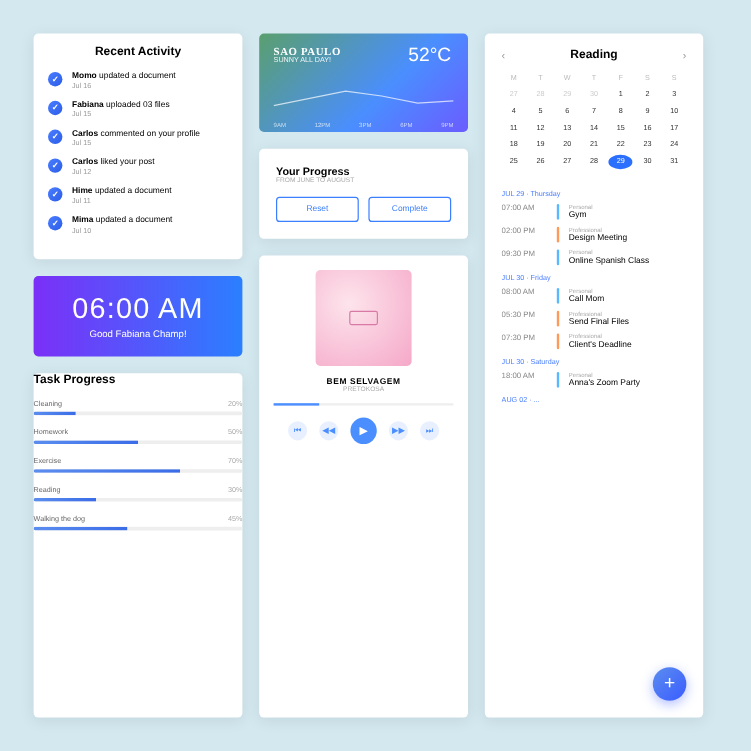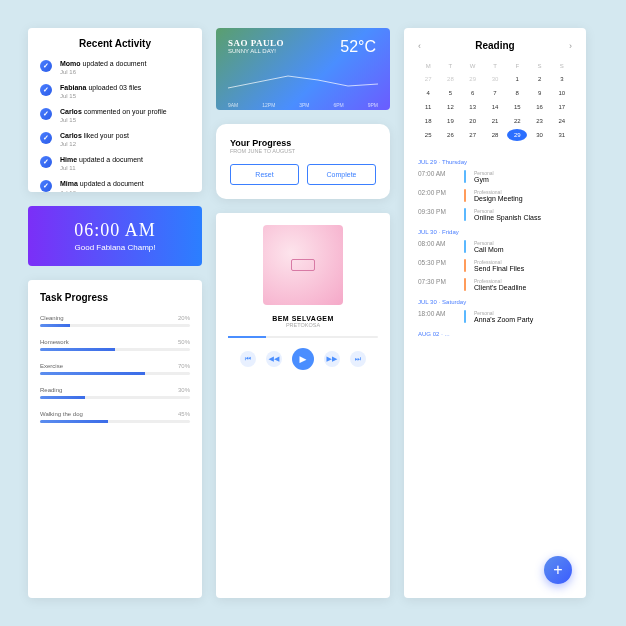--- a/index.html
+++ b/index.html
@@ -4,55 +4,55 @@
 <style>
 * { margin: 0; padding: 0; box-sizing: border-box; font-family: -apple-system, BlinkMacSystemFont, 'Segoe UI', sans-serif; }
 body { background: #d4e8f0; width: 626px; height: 626px; padding: 28px; display: flex; gap: 14px; }
 .col { display: flex; flex-direction: column; gap: 14px; }
 .col1 { width: 174px; }
 .col2 { width: 174px; }
 .col3 { width: 182px; }
 .card { background: #fff; border-radius: 4px; box-shadow: 0 2px 12px rgba(0,0,0,0.08); }
 
 
-.activity { padding: 10px 12px; height: 164px; overflow: hidden; }
+.activity { padding: 10px 12px; height: 188px; overflow: hidden; }
 .activity h3 { font-size: 10px; font-weight: 600; text-align: center; margin-bottom: 10px; }
 .act-item { display: flex; align-items: flex-start; gap: 8px; margin-bottom: 8px; }
 .check { width: 12px; height: 12px; border-radius: 50%; background: linear-gradient(135deg,#4a7eff,#2b5ce8); display: flex; align-items: center; justify-content: center; flex-shrink: 0; margin-top: 1px; }
 .check::after { content: '✓'; color: #fff; font-size: 7px; font-weight: bold; }
 .act-text { font-size: 7px; line-height: 1.3; }
 .act-text strong { font-weight: 600; }
 .act-date { font-size: 6px; color: #999; margin-top: 1px; }
 
 
 .greeting { background: linear-gradient(90deg,#7b2ff7,#2b7fff); color: #fff; padding: 14px; text-align: center; border-radius: 4px; }
-.greet-time { font-size: 18px; font-weight: 300; letter-spacing: 1px; font-family: Liberation Serif, serif; }
+.greet-time { font-size: 24px; font-weight: 300; letter-spacing: 1px; }
 .greet-msg { font-size: 8px; margin-top: 2px; }
 
 
-.tasks { padding: 12px; flex: 1; }
+.tasks { padding: 0; flex: 1; }
 .tasks h3 { font-size: 10px; font-weight: 600; margin-bottom: 12px; }
 .task { margin-bottom: 12px; }
 .task-head { display: flex; justify-content: space-between; font-size: 6px; margin-bottom: 3px; }
 .task-name { color: #666; }
 .task-pct { color: #aaa; }
 .bar { height: 3px; background: #eee; border-radius: 2px; overflow: hidden; }
 .bar-fill { height: 100%; background: linear-gradient(90deg,#5b8def,#3b6ce8); }
 
 
 .weather { background: linear-gradient(135deg,#5a9f6e 0%,#4a8eff 60%,#6b5cff 100%); color: #fff; padding: 10px 12px; height: 82px; position: relative; border-radius: 4px; overflow: hidden; }
 .w-city { font-size: 9px; font-weight: 600; letter-spacing: 0.5px; font-family: Liberation Serif, serif; }
 .w-desc { font-size: 6px; opacity: 0.9; }
 .w-temp { position: absolute; top: 10px; right: 14px; font-size: 16px; font-weight: 400; }
 .w-chart { position: absolute; bottom: 12px; left: 12px; right: 12px; height: 28px; }
 .w-line { stroke: rgba(255,255,255,0.7); stroke-width: 1; fill: none; }
 .w-ticks { position: absolute; bottom: 2px; left: 12px; right: 12px; display: flex; justify-content: space-between; font-size: 5px; opacity: 0.7; }
 
 
-.progress { padding: 14px; text-align: center; border-radius: 10px; }
+.progress { padding: 14px; text-align: center; }
 .progress h3 { font-size: 9px; font-weight: 600; text-align: left; }
 .progress-sub { font-size: 5.5px; color: #aaa; text-align: left; text-transform: uppercase; margin-bottom: 10px; }
 .ring-wrap { position: relative; width: 80px; height: 80px; margin: 0 auto 10px; }
 .ring-pct { position: absolute; top: 50%; left: 50%; transform: translate(-50%,-56%); font-size: 15px; font-weight: 400; }
 .ring-lbl { position: absolute; top: 58%; left: 50%; transform: translateX(-50%); font-size: 5px; color: #aaa; text-transform: uppercase; }
 .prog-btns { display: flex; gap: 8px; justify-content: center; }
 .prog-btn { flex: 1; padding: 6px 0; border: 1px solid #3b7fff; border-radius: 3px; font-size: 7px; color: #3b7fff; background: #fff; cursor: pointer; }
 
 
 .music { padding: 12px; text-align: center; flex: 1; }

